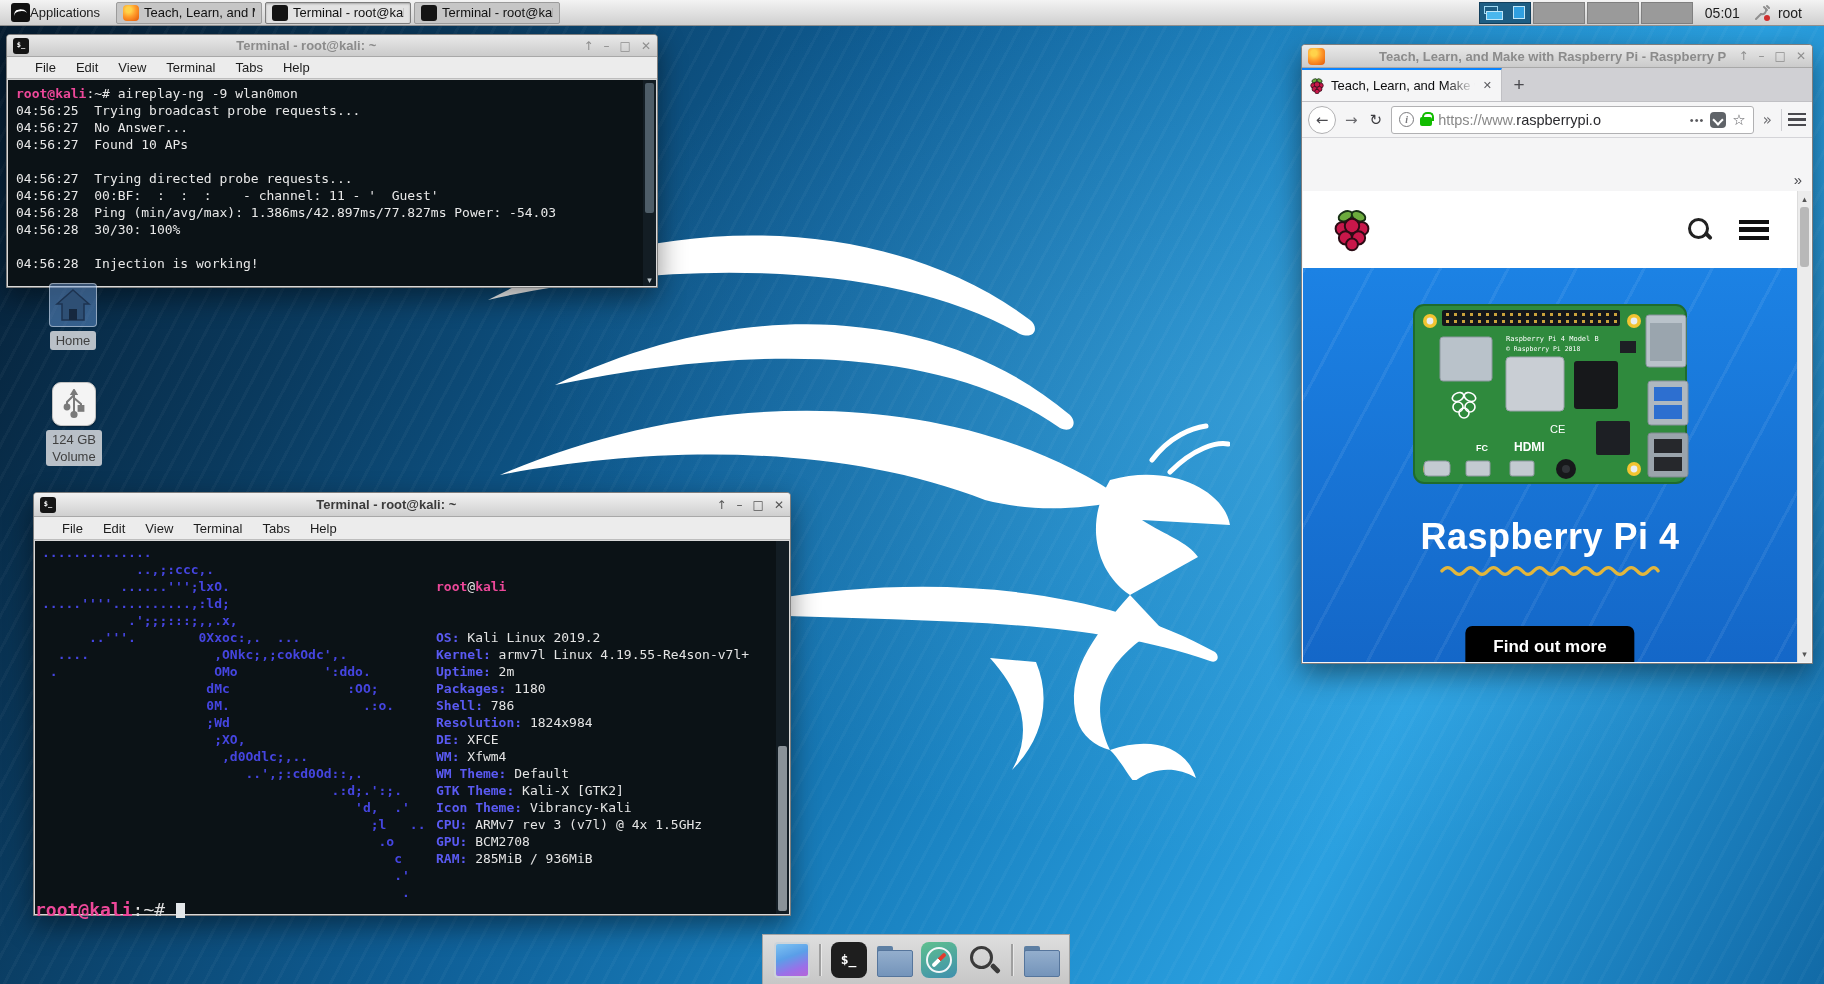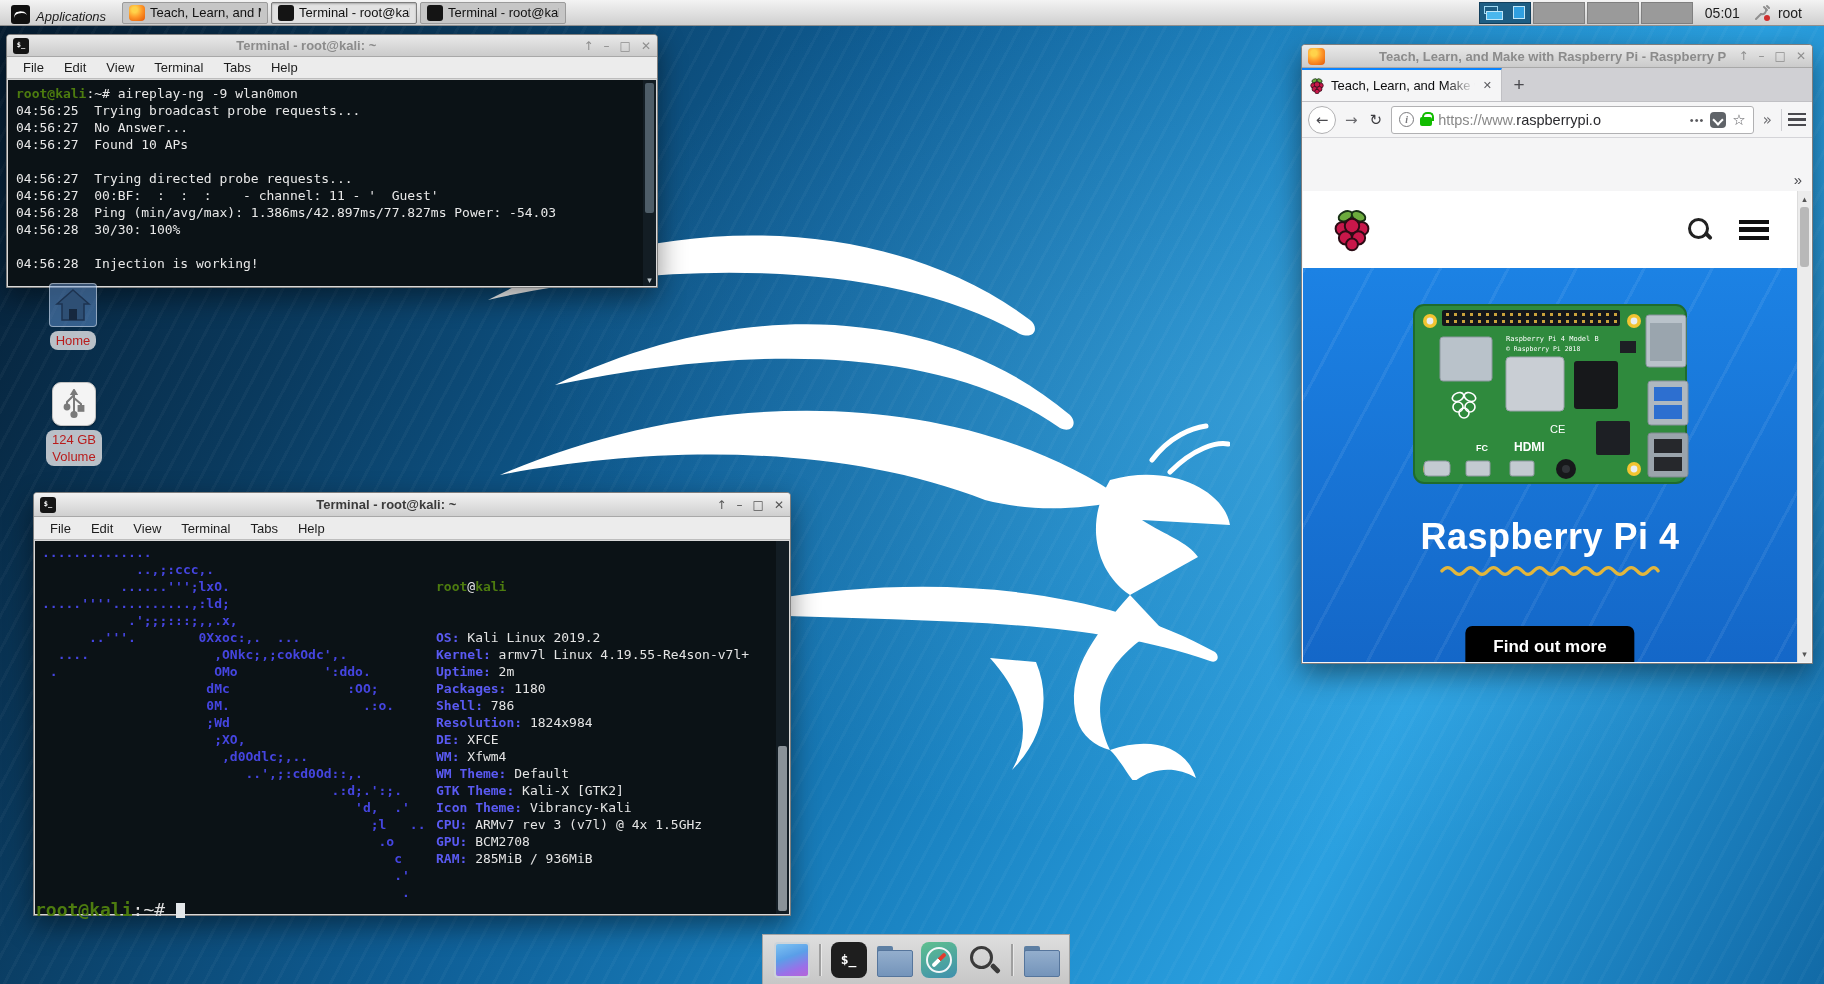--- a/index.html
+++ b/index.html
@@ -19,22 +19,22 @@
     position:absolute; inset:0;
     background:repeating-linear-gradient(118deg, rgba(255,255,255,.03) 0 3px, transparent 3px 16px);
   }
   #dragon { position:absolute; left:470px; top:180px; width:760px; height:600px; }
   
   #panel {
     position:absolute; left:0; top:0; width:1824px; height:26px; z-index:50;
     background:linear-gradient(#f3f3f3,#cfcfcf); border-bottom:1px solid #8f8f8f;
     display:flex; align-items:center; font-size:13px; color:#1b1b1b;
   }
-  .app-btn { display:flex; align-items:flex-end; gap:6px; height:22px; margin-left:3px;
-    padding:0 8px; border-radius:2px;font-style:italic; }
+  .app-btn { display:flex; align-items:center; height:22px; margin-left:3px;
+    padding:0 8px; border-radius:2px; }
   .kali-menu-icon { width:19px; height:19px; border-radius:3px; background:#101010; position:relative; }
   .kali-menu-icon::after { content:""; position:absolute; left:3px; top:6px; width:13px; height:7px;
     border-top:2.5px solid #fff; border-radius:60% 100% 0 0 / 100% 100% 0 0; transform:rotate(-12deg); }
   .task-area { display:flex; gap:3px; margin-left:8px; }
   .task-btn { display:flex; align-items:center; gap:5px; width:146px; height:22px;
     background:#c6c6c6; border:1px solid #9b9b9b; border-radius:2px; padding:0 6px;
     font:13px "Liberation Sans",sans-serif; color:#111; text-align:left; }
   .task-btn.pressed { background:#e2e2e2; border-color:#7d7d7d; box-shadow:inset 0 1px 2px rgba(0,0,0,.25); }
   .tb-label { overflow:hidden; white-space:nowrap; text-overflow:clip; flex:1; }
   .tb-icon { flex:0 0 auto; }
@@ -52,49 +52,49 @@
   .ws.active .mw3{ position:absolute; left:6px; bottom:3px; width:17px; height:9px; background:#49b7ee; border:1px solid #bfe6f8; }
   .clock { font-size:14px; padding:0 6px; }
   .plug-icon { width:20px; height:20px; position:relative; }
   .username { font-size:14px; padding-right:6px; }
   
   .desk-icon { position:absolute; text-align:center; z-index:2; width:90px; }
   .desk-icon .sel { margin:0 auto; width:48px; height:44px; border-radius:4px;
     display:flex; align-items:center; justify-content:center; }
   .desk-icon.selected .sel { background:rgba(110,160,225,.45); border:1px solid rgba(255,255,255,.45); }
   .desk-label { display:inline-block; margin-top:4px; background:rgba(201,205,211,.92);
-    border-radius:8px; padding:1px 6px; font-size:13px; color:#b91c1c; line-height:17px; }
+    border-radius:3px; padding:1px 6px; font-size:13px; color:#404040; line-height:17px; }
   .usb-box { width:44px; height:44px; background:#f4f4f4; border:1px solid #c2c2c2; border-radius:9px;
     display:flex; align-items:center; justify-content:center; box-shadow:0 1px 2px rgba(0,0,0,.3); }
   
   .window { position:absolute; border:1px solid #7e7e7e; border-radius:4px 4px 0 0;
     box-shadow:0 10px 28px rgba(0,0,0,.45); background:#d9d9d9; }
   .titlebar { height:22px; display:flex; align-items:center; padding:0 6px; gap:6px;
     border-radius:3px 3px 0 0; background:linear-gradient(#e9e9e9,#cbcbcb); border-bottom:1px solid #a8a8a8; }
   .titlebar .t-title { flex:1; text-align:center; font-weight:bold; font-size:13px; color:#8b8b8b;
     overflow:hidden; white-space:nowrap; }
   .window.active .titlebar { background:linear-gradient(#f2f2f2,#cfcfcf); }
   .window.active .titlebar .t-title { color:#3b3b3b; }
   .t-btns { display:flex; gap:10px; font-family:"DejaVu Sans",sans-serif; font-size:12px; color:#8e8e8e; }
   .window.active .t-btns { color:#555; }
   .t-btns span { cursor:pointer; line-height:20px; }
   .menubar { height:22px; display:flex; align-items:center; background:#ececec;
-    border-bottom:1px solid #bdbdbd; padding-left:6px; }
+    border-bottom:1px solid #bdbdbd; padding-left:18px; }
   .menubar span { padding:0 10px; font-size:13px; color:#1c1c1c; }
   .term-body { position:absolute; left:1px; right:1px; bottom:1px; background:#0b1216; }
   .term-scroll { position:absolute; top:0; right:0; bottom:0; width:13px; background:#131d24; }
   .term-scroll .thumb { position:absolute; left:2px; right:2px; background:#4e5d68; border-radius:2px; }
   .term-scroll .arr { position:absolute; left:0; right:0; bottom:0; text-align:center;
     color:#b9c2c8; font:9px/12px "DejaVu Sans",sans-serif; }
   pre, .mono { font-family:"DejaVu Sans Mono",monospace; }
   
   #term1 { left:6px; top:34px; width:652px; height:254px; }
   #term1 .term-body { top:45px; }
   #t1-text { position:absolute; left:8px; top:5px; font-size:13px; line-height:17px; color:#e8e8e8; white-space:pre; }
-  .prompt-red { color:#4d7c0f; font-weight:bold; }
+  .prompt-red { color:#ec4899; font-weight:bold; }
   
   #term2 { left:33px; top:492px; width:758px; height:424px; }
   #term2 .titlebar { height:24px; }
   #term2 .menubar { height:23px; }
   #term2 .term-body { top:48px; }
   #nf-art { position:absolute; left:7px; top:3px; font-size:13px; line-height:17px;
     color:#4545e0; font-weight:bold; white-space:pre; }
   #nf-info { position:absolute; left:401px; top:3px; font-size:13px; line-height:17px; white-space:pre; }
   #nf-info .nf-line { display:block; }
   .nf-label { color:#5a5af2; font-weight:bold; }

